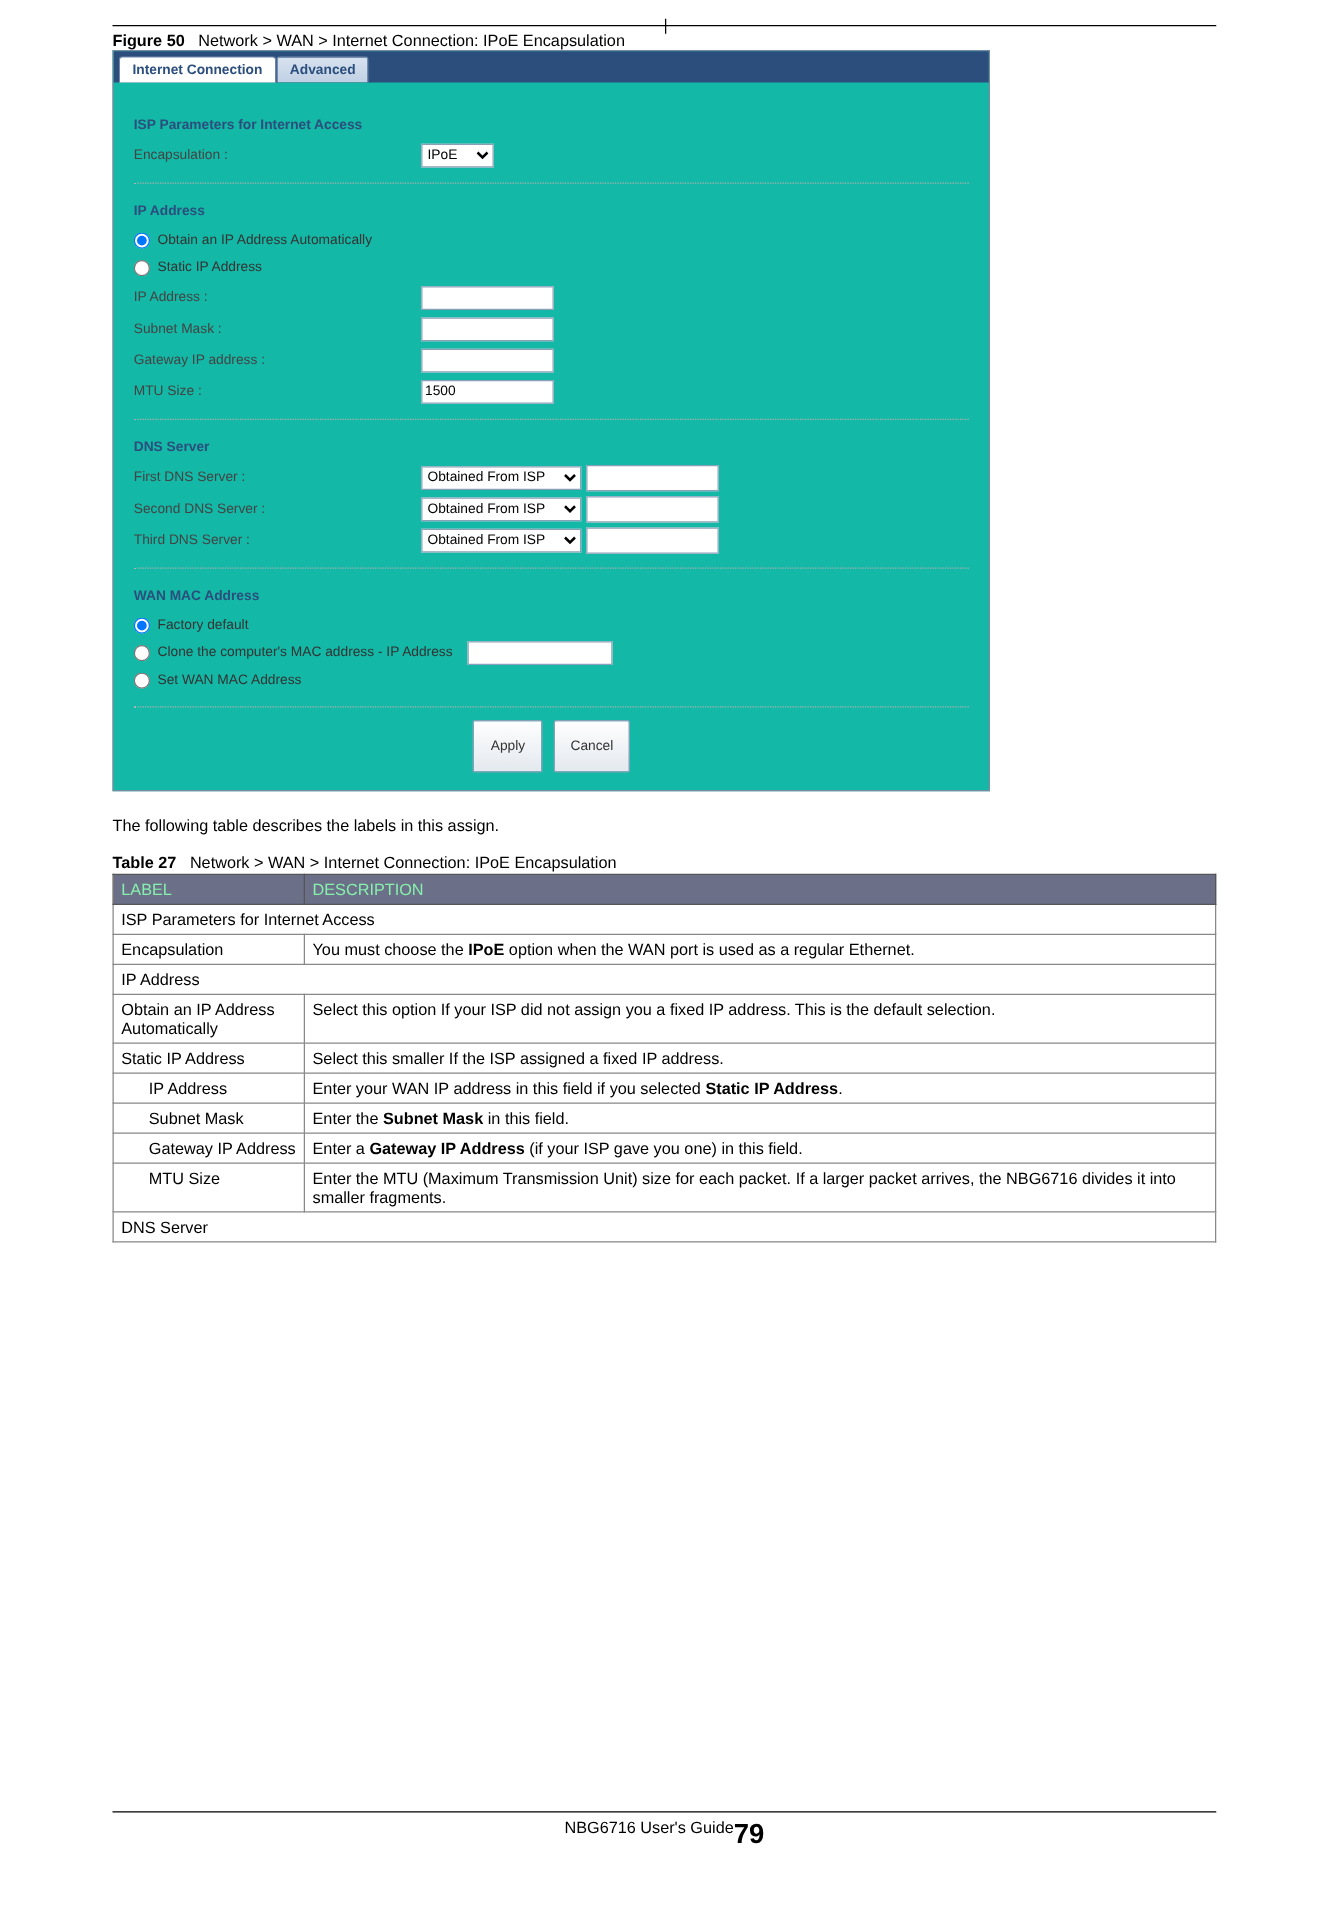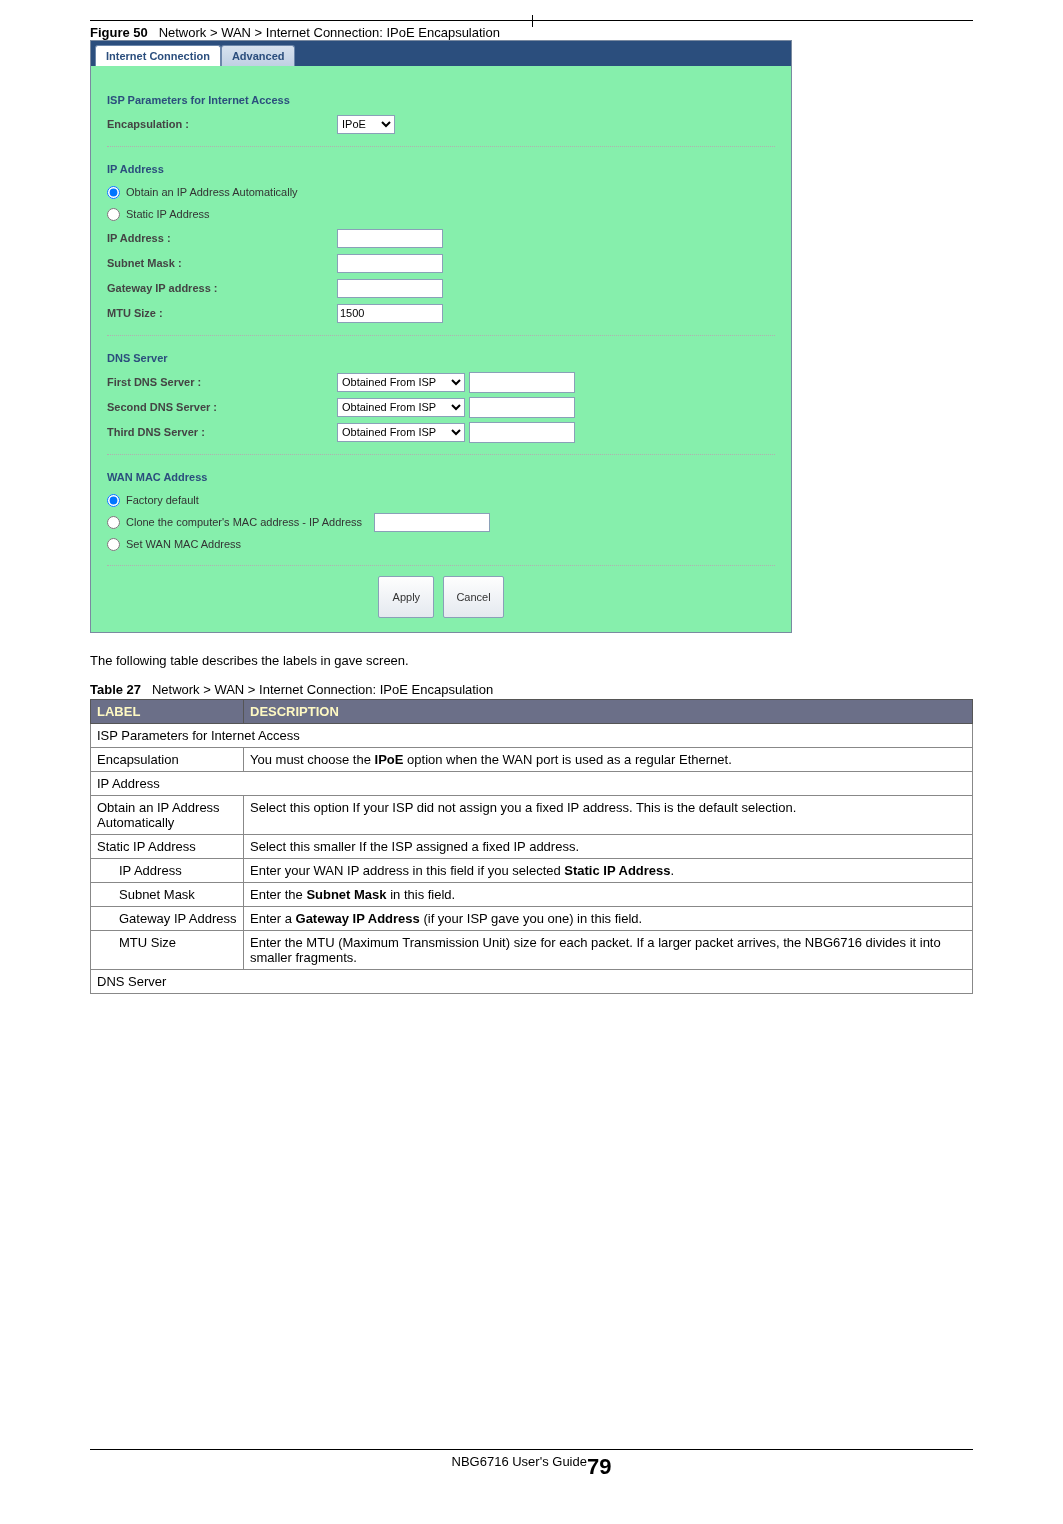--- a/index.html
+++ b/index.html
@@ -34,21 +34,21 @@
     margin-bottom: 30px;
   }
   .figure-caption {
     font-size: 13px;
     margin-bottom: 0;
   }
   .figure-caption b { font-weight: bold; }
   .screenshot-box {
     border: 1px solid #7a8aa0;
     width: 700px;
-    background: #86efac;
+    background: #14b8a6;
     margin-bottom: 20px;
   }
   .tabs-bar {
     background: #2b4e7d;
     padding: 4px 4px 0 4px;
     display: flex;
     gap: 0;
   }
   .tab {
     padding: 4px 10px;
@@ -84,21 +84,20 @@
   }
   .field-row {
     display: flex;
     align-items: center;
     min-height: 24px;
     margin: 1px 0;
   }
   .field-label {
     width: 230px;
     color: #444;
-    font-weight: bold;
   }
   .field-input {
     width: 100px;
     height: 17px;
     border: 1px solid #8aa0b8;
     font-size: 11px;
     padding: 0 2px;
   }
   .ss-select {
     height: 19px;
@@ -147,25 +146,25 @@
     font-size: 13px;
     margin-bottom: 2px;
   }
   table.desc-table {
     border-collapse: collapse;
     width: 100%;
     font-size: 13px;
   }
   table.desc-table th {
     background: #6b6f88;
-    color: #fef9c3;
+    color: #86efac;
     text-align: left;
     padding: 4px 6px;
     border: 1px solid #555;
-    font-weight: bold;
+    font-weight: normal;
   }
   table.desc-table td {
     border: 1px solid #888;
     padding: 4px 6px;
     vertical-align: top;
   }
   table.desc-table td.indent {
     padding-left: 28px;
   }
   table.desc-table .span-row td {
@@ -276,21 +275,21 @@
         <input class="field-input" style="margin-left: 6px; width: 110px; visibility: hidden;">
       </div>
 
       <div class="btn-row">
         <button class="ss-button">Apply</button>
         <button class="ss-button">Cancel</button>
       </div>
     </div>
   </div>
 
-  <div class="body-text">The following table describes the labels in gave screen.</div>
+  <div class="body-text">The following table describes the labels in this assign.</div>
 
   <div class="table-caption">
     <b>Table 27</b>
     &nbsp;&nbsp;<span>Network &gt; WAN &gt; Internet Connection: IPoE Encapsulation</span>
   </div>
 
   <table class="desc-table">
     <thead>
       <tr>
         <th style="width:140px">LABEL</th>

